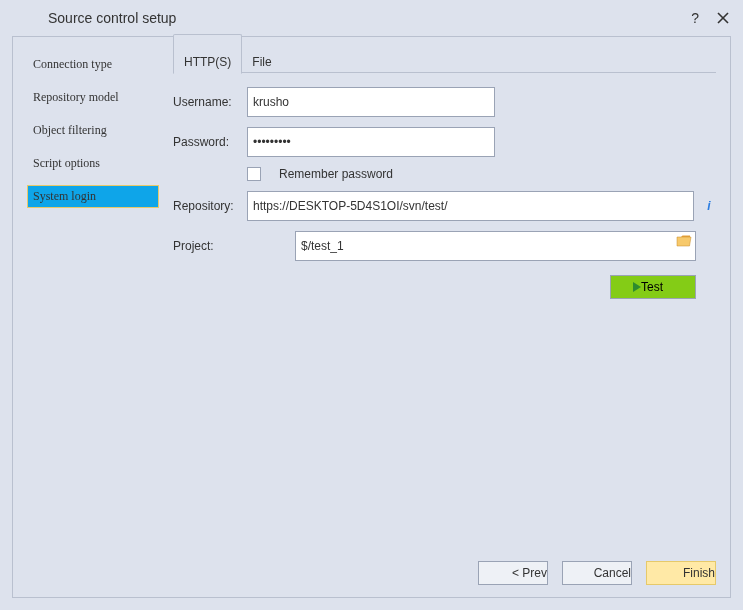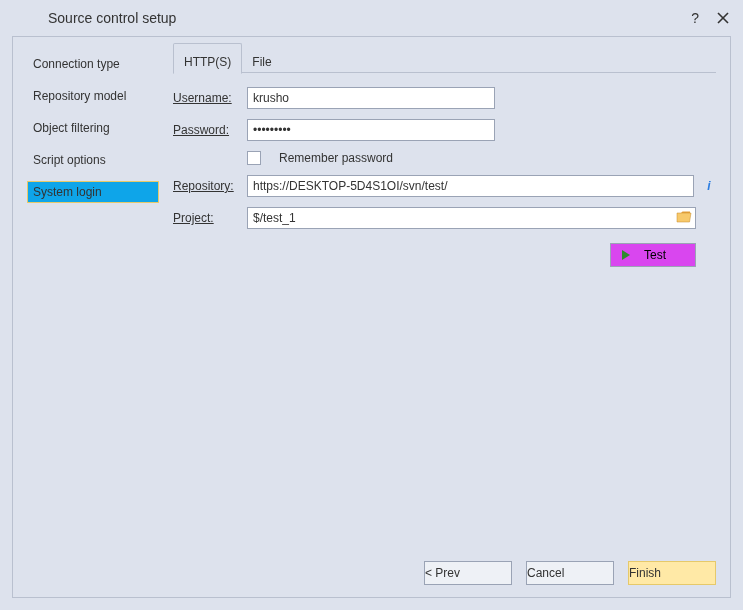--- a/index.html
+++ b/index.html
@@ -61,20 +61,21 @@
       flex-direction: row;
       padding: 14px 14px 0 14px;
     }
 
     .sidebar {
       width: 132px;
       display: flex;
       flex-direction: column;
       gap: 10px;
       padding-top: 2px;
+      font-family: Liberation Serif, serif;
     }
     .sidebar-item {
       padding: 4px 6px;
       cursor: pointer;
       color: #333;
       font-size: 12px;
     }
     .sidebar-item.active {
       background: #0ea5e9;
       border: 1px solid #e6c96a;
@@ -95,21 +96,21 @@
       position: relative;
     }
     .tabs-row::after {
       content: "";
       position: absolute;
       left: 0; right: 0; bottom: 0;
       height: 1px;
       background: #b9c0cf;
     }
     .tab {
-      padding: 11px 10px 4px 10px;
+      padding: 20px 10px 4px 10px;
       font-size: 12px;
       color: #333;
       cursor: pointer;
       position: relative;
       z-index: 1;
     }
     .tab.active {
       border: 1px solid #b9c0cf;
       border-bottom: 1px solid #dde2ed;
       background: #dde2ed;
@@ -125,24 +126,23 @@
       gap: 10px;
     }
     .form-row {
       display: flex;
       align-items: center;
     }
     .form-label {
       width: 74px;
       color: #333;
       font-size: 12px;
-      text-decoration: underline;
     }
     .form-input {
-      height: 22px;
+      height: 30px;
       border: 1px solid #9aa3b5;
       background: #fff;
       padding: 0 5px;
       font-family: inherit;
       font-size: 12px;
       color: #333;
       outline: none;
     }
     .form-input.short { width: 248px; }
     .form-input.long { flex: 1; }
@@ -187,54 +187,53 @@
     .test-row {
       margin-top: 4px;
       display: flex;
       justify-content: flex-end;
       padding-right: 20px;
     }
     .test-btn {
       width: 86px;
       height: 24px;
       border: 1px solid #9aa3b5;
-      background: #d946ef;
-      display: flex;
-      align-items: center;
-      gap: 14px;
-      padding-left: 11px;
+      background: #84cc16;
+      display: flex;
+      align-items: center;
+      padding-left: 22px;
       cursor: pointer;
       font-size: 12px;
       font-family: inherit;
     }
     .play-triangle {
       width: 0; height: 0;
       border-top: 5px solid transparent;
       border-bottom: 5px solid transparent;
       border-left: 8px solid #2e8b2e;
     }
 
     .button-bar {
       height: 48px;
       display: flex;
       align-items: center;
       justify-content: flex-end;
       gap: 14px;
       padding-right: 14px;
     }
     .btn {
-      width: 88px;
+      width: 70px;
       height: 24px;
       border: 1px solid #9aa3b5;
       background: #eef1f6;
       cursor: pointer;
       font-size: 12px;
       font-family: inherit;
       color: #333;
-      text-align: left;
+      text-align: right;
     }
     .btn.primary {
       background: #ffe9a6;
       border-color: #e6c96a;
     }
   </style>
 </head>
 <body>
 
 <div class="window">
@@ -291,21 +290,21 @@
             <div class="form-label">Repository:</div>
             <div class="input-wrap">
               <input class="form-input long" value="https://DESKTOP-5D4S1OI/svn/test/" style="">
               <span class="info-icon">i</span>
             </div>
           </div>
 
           <div class="form-row">
             <div class="form-label">Project:</div>
             <div class="input-wrap" style="padding-right:20px;">
-              <input class="form-input long" style="padding-right: 36px;" value="$/test_1">
+              <input class="form-input long" style="padding-right: 36px; margin-left: 48px;" value="$/test_1">
               <span class="folder-icon" style="right:24px;">
                 <svg width="16" height="14" viewBox="0 0 16 14">
                     <path d="M1 3 L5 3 L6.5 1.5 L14 1.5 L14 3 Z" fill="#e6a23c"></path>
                     <path d="M1 3 L15 3 L13.5 12 L1 12 Z" fill="#f7c96b" stroke="#c78a2a" stroke-width="0.5"></path>
                   </svg>
               </span>
             </div>
           </div>
 
           <div class="test-row">

